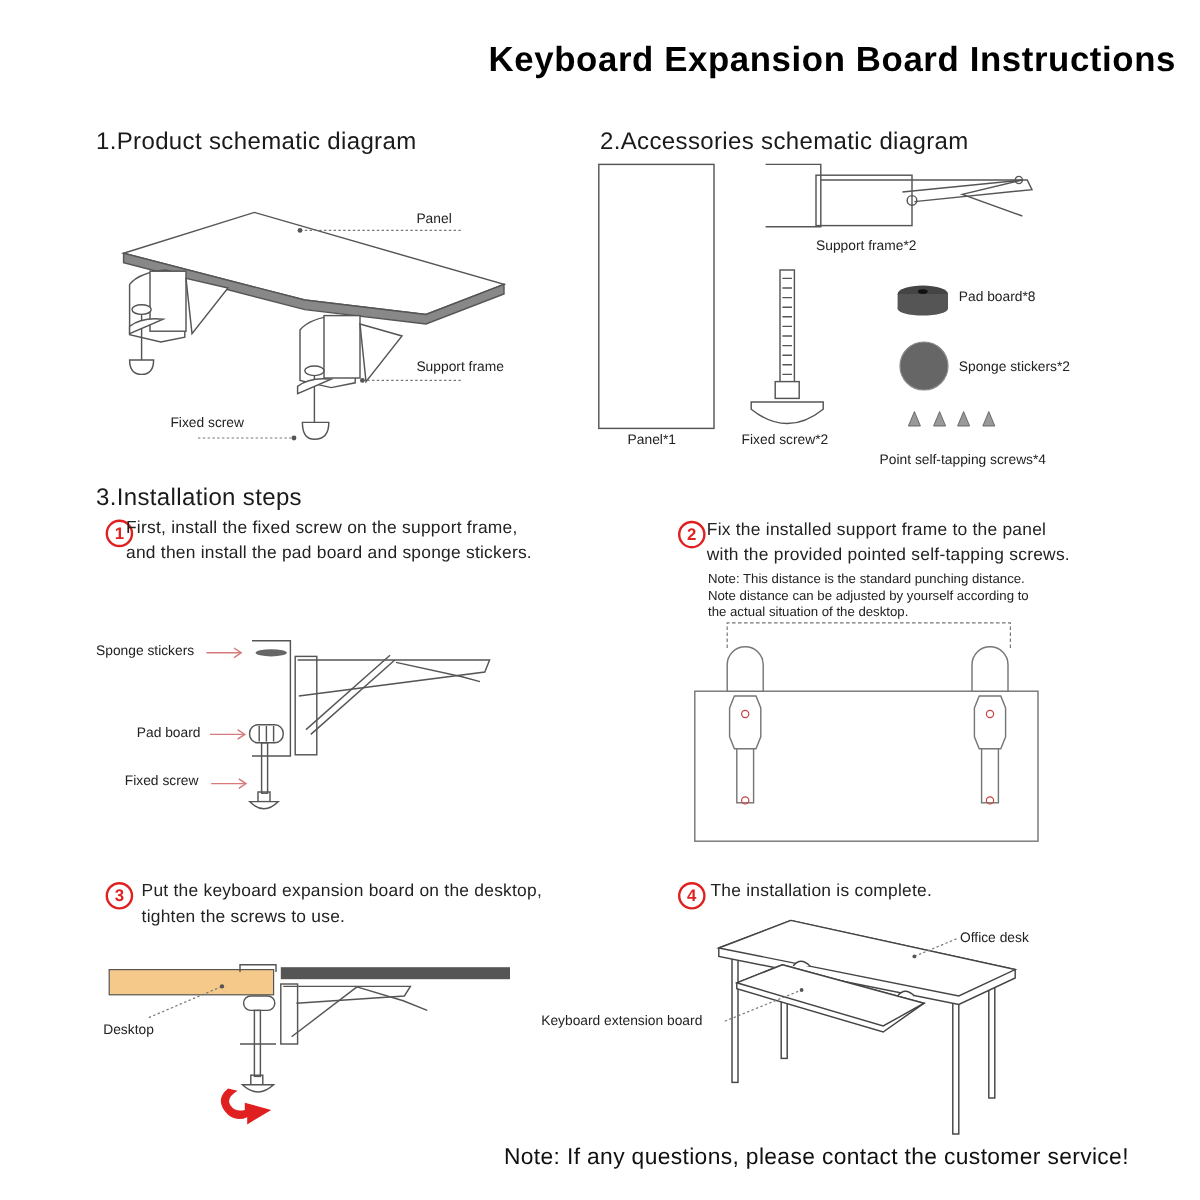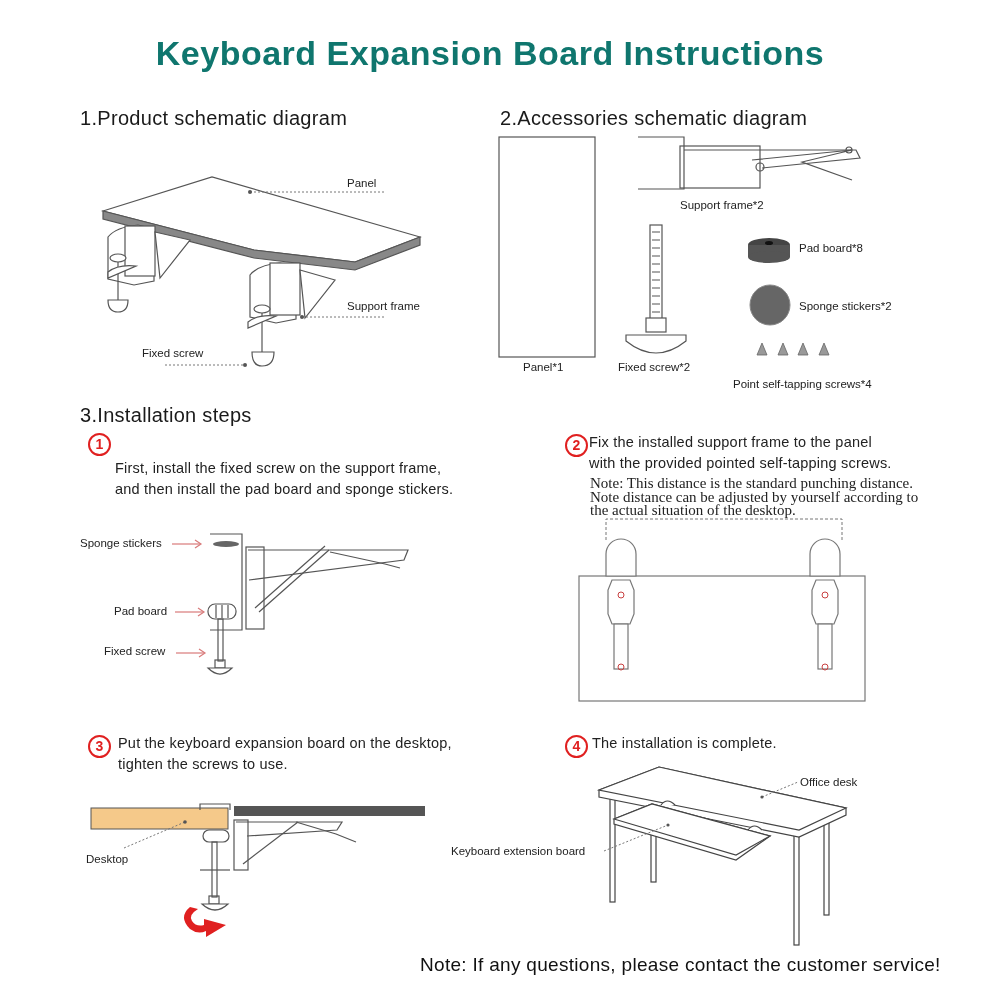--- a/index.html
+++ b/index.html
@@ -1,24 +1,24 @@
 <!DOCTYPE html>
 <html><head>
 <meta charset="utf-8">
 <style>
   html, body { margin: 0; padding: 0; background: #ffffff; }
   body { width: 1000px; height: 1000px; position: relative; overflow: hidden;
          font-family: "Liberation Sans", "DejaVu Sans", sans-serif; color: #1a1a1a; }
   .abs { position: absolute; }
-  .title { left: 0; width: 980px; top: 34px; text-align: center; font-size: 34px; font-weight: bold;
-           letter-spacing: 0.5px; color: #0f766e; }
+  .title { left: 0; width: 980px; top: 34px; text-align: right; font-size: 29px; font-weight: bold;
+           letter-spacing: 0.5px; color: #000000; }
   .section-title { font-size: 20px; color: #1a1a1a; letter-spacing: 0.3px; }
   .label { font-size: 11.5px; color: #222; white-space: nowrap; }
   .step-text { font-size: 14.5px; color: #222; line-height: 21px; letter-spacing: 0.2px; }
-  .note-small { font-size: 15px; color: #222; line-height: 13.5px; font-family: Liberation Serif, serif; }
+  .note-small { font-size: 11px; color: #222; line-height: 13.5px; }
   .step-num { width: 19px; height: 19px; border: 2px solid #e02020; border-radius: 50%;
               color: #e02020; font-weight: bold; font-size: 14px; line-height: 19px; text-align: center; }
   .footer { font-size: 19px; color: #111; letter-spacing: 0.3px; }
   svg { position: absolute; overflow: visible; }
 </style>
 </head>
 <body>
 
 <div class="abs title">Keyboard Expansion Board Instructions</div>
 
@@ -98,21 +98,21 @@
 <div class="abs label" style="left:523px; top:361px;">Panel*1</div>
 <div class="abs label" style="left:680px; top:199px;">Support frame*2</div>
 <div class="abs label" style="left:618px; top:361px;">Fixed screw*2</div>
 <div class="abs label" style="left:799px; top:242px;">Pad board*8</div>
 <div class="abs label" style="left:799px; top:300px;">Sponge stickers*2</div>
 <div class="abs label" style="left:733px; top:378px;text-align:right;">Point self-tapping screws*4</div>
 
 <div class="abs section-title" style="left:80px; top:404px;text-align:center;">3.Installation steps</div>
 
 <div class="abs step-num" style="left:88px; top:433px;">1</div>
-<div class="abs step-text" style="left:115px; top:430px;margin-top:28px;">
+<div class="abs step-text" style="left:105px; top:430px;">
   <div>First, install the fixed screw on the support frame,</div>
   <div>and then install the pad board and sponge stickers.</div>
 </div>
 
 <svg style="left:0;top:0;" width="1000" height="1000">
   <g fill="none" stroke="#555" stroke-width="1.2">
     <path d="M210,534 l32,0 l0,96 l-32,0"></path>
     <rect x="246" y="547" width="18" height="82" fill="#fff"></rect>
     <path d="M248,550 l160,0 l-4,10 l-155,20"></path>
     <path d="M255,608 l70,-62"></path>

